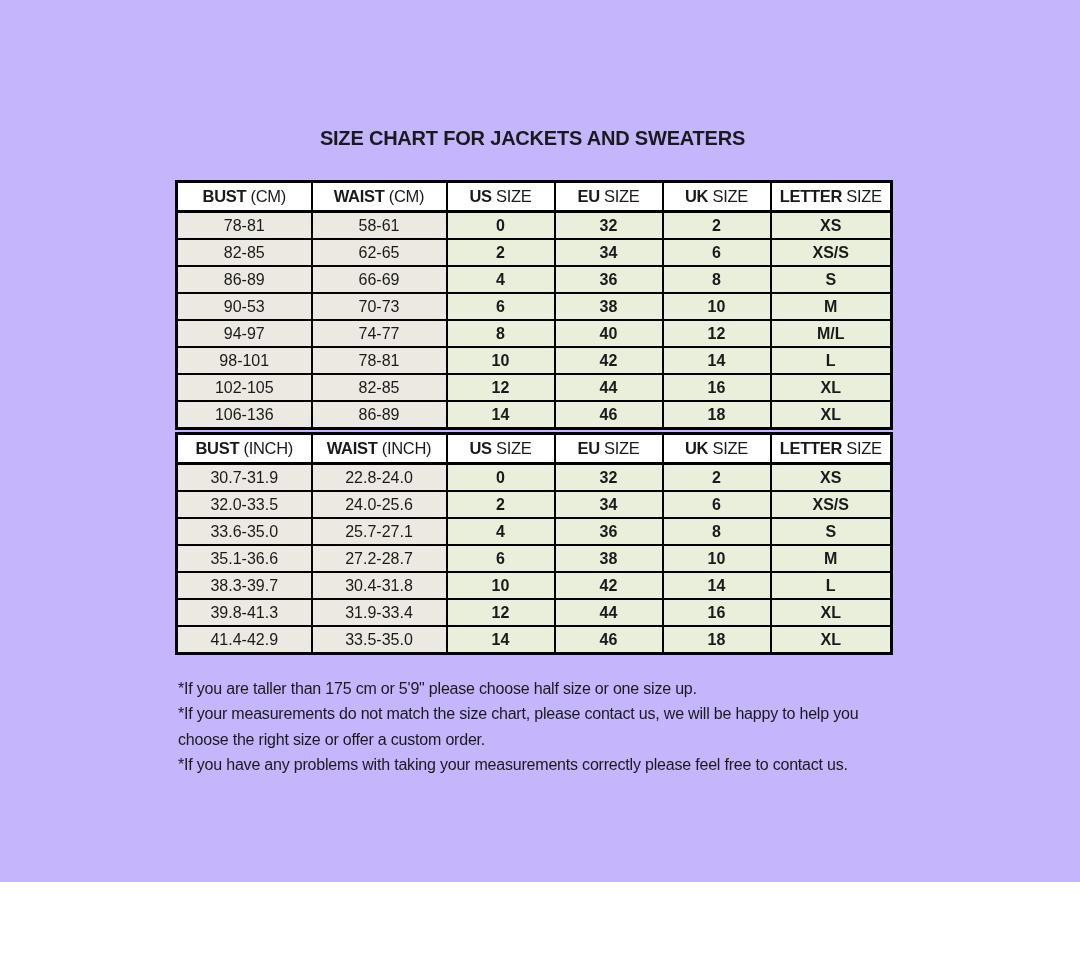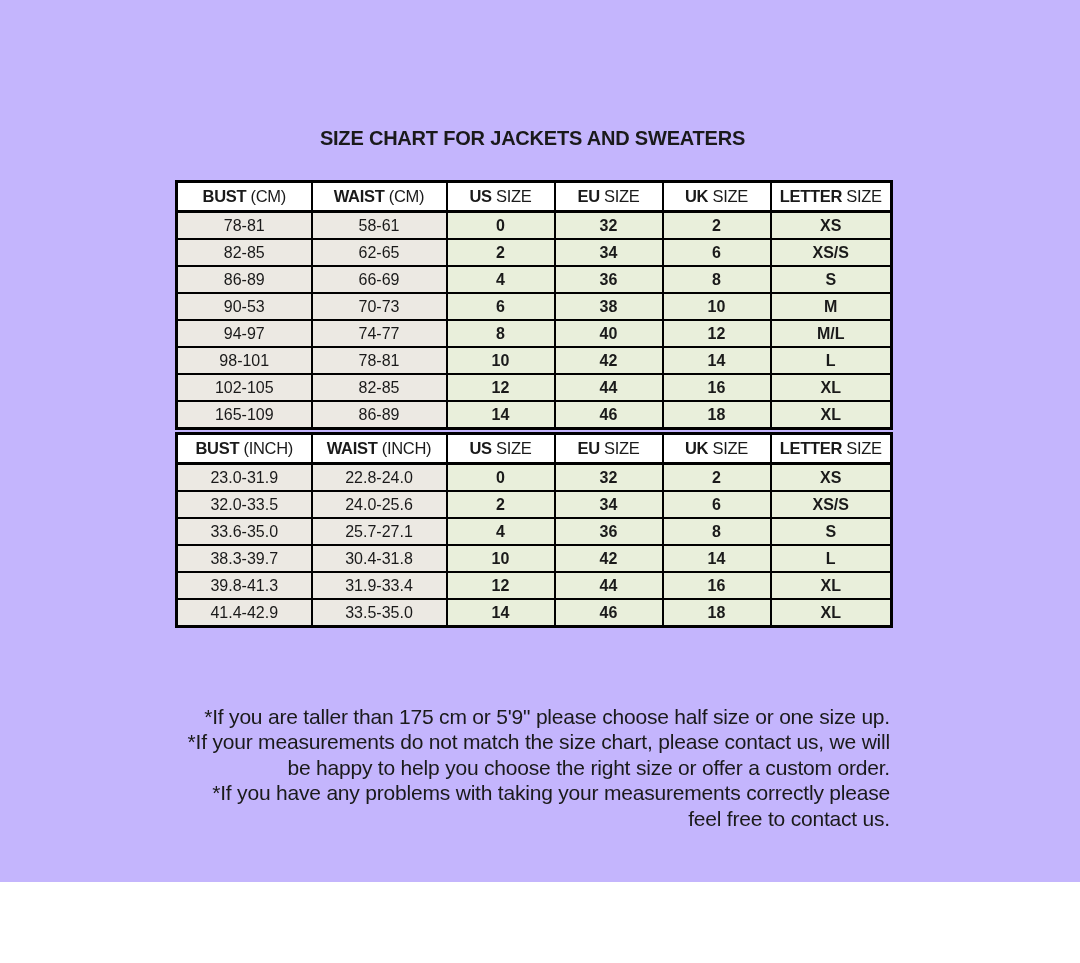--- a/index.html
+++ b/index.html
@@ -60,27 +60,26 @@
   .size-table td.measure {
     background: #ece9e3;
     font-weight: 400;
   }
   .size-table td.size {
     background: #e9efdb;
     font-weight: 700;
   }
   .notes {
     position: absolute;
-    top: 704px;
+    top: 676px;
     left: 178px;
     width: 712px;
-    font-size: 21px;
+    font-size: 16px;
     line-height: 25.4px;
     letter-spacing: -0.2px;
-    text-align: right;
   }
   .notes p { margin: 0; }
 </style>
 </head>
 <body>
 
 <div class="canvas">
 
   <div class="page-title">SIZE CHART FOR JACKETS AND SWEATERS</div>
 
@@ -154,21 +153,21 @@
         </tr>
         <tr>
           <td class="measure">102-105</td>
           <td class="measure">82-85</td>
           <td class="size">12</td>
           <td class="size">44</td>
           <td class="size">16</td>
           <td class="size">XL</td>
         </tr>
         <tr>
-          <td class="measure">165-109</td>
+          <td class="measure">106-136</td>
           <td class="measure">86-89</td>
           <td class="size">14</td>
           <td class="size">46</td>
           <td class="size">18</td>
           <td class="size">XL</td>
         </tr>
       </tbody>
   </table>
 
   <table class="size-table inch">
@@ -185,21 +184,21 @@
           <th><span class="b">BUST</span> (INCH)</th>
           <th><span class="b">WAIST</span> (INCH)</th>
           <th><span class="b">US</span> SIZE</th>
           <th><span class="b">EU</span> SIZE</th>
           <th><span class="b">UK</span> SIZE</th>
           <th><span class="b">LETTER</span> SIZE</th>
         </tr>
       </thead>
     <tbody>
         <tr>
-          <td class="measure">23.0-31.9</td>
+          <td class="measure">30.7-31.9</td>
           <td class="measure">22.8-24.0</td>
           <td class="size">0</td>
           <td class="size">32</td>
           <td class="size">2</td>
           <td class="size">XS</td>
         </tr>
         <tr>
           <td class="measure">32.0-33.5</td>
           <td class="measure">24.0-25.6</td>
           <td class="size">2</td>
@@ -209,20 +208,28 @@
         </tr>
         <tr>
           <td class="measure">33.6-35.0</td>
           <td class="measure">25.7-27.1</td>
           <td class="size">4</td>
           <td class="size">36</td>
           <td class="size">8</td>
           <td class="size">S</td>
         </tr>
         <tr>
+          <td class="measure">35.1-36.6</td>
+          <td class="measure">27.2-28.7</td>
+          <td class="size">6</td>
+          <td class="size">38</td>
+          <td class="size">10</td>
+          <td class="size">M</td>
+        </tr>
+        <tr>
           <td class="measure">38.3-39.7</td>
           <td class="measure">30.4-31.8</td>
           <td class="size">10</td>
           <td class="size">42</td>
           <td class="size">14</td>
           <td class="size">L</td>
         </tr>
         <tr>
           <td class="measure">39.8-41.3</td>
           <td class="measure">31.9-33.4</td>

